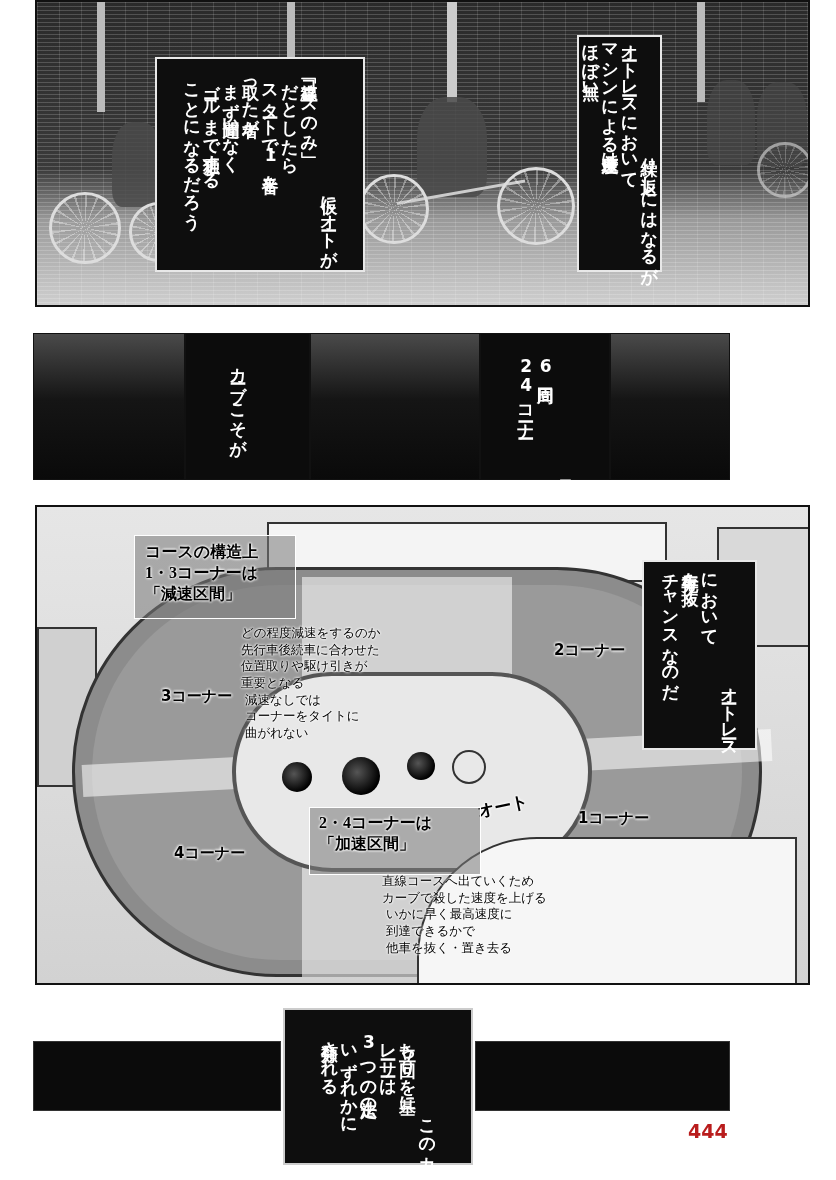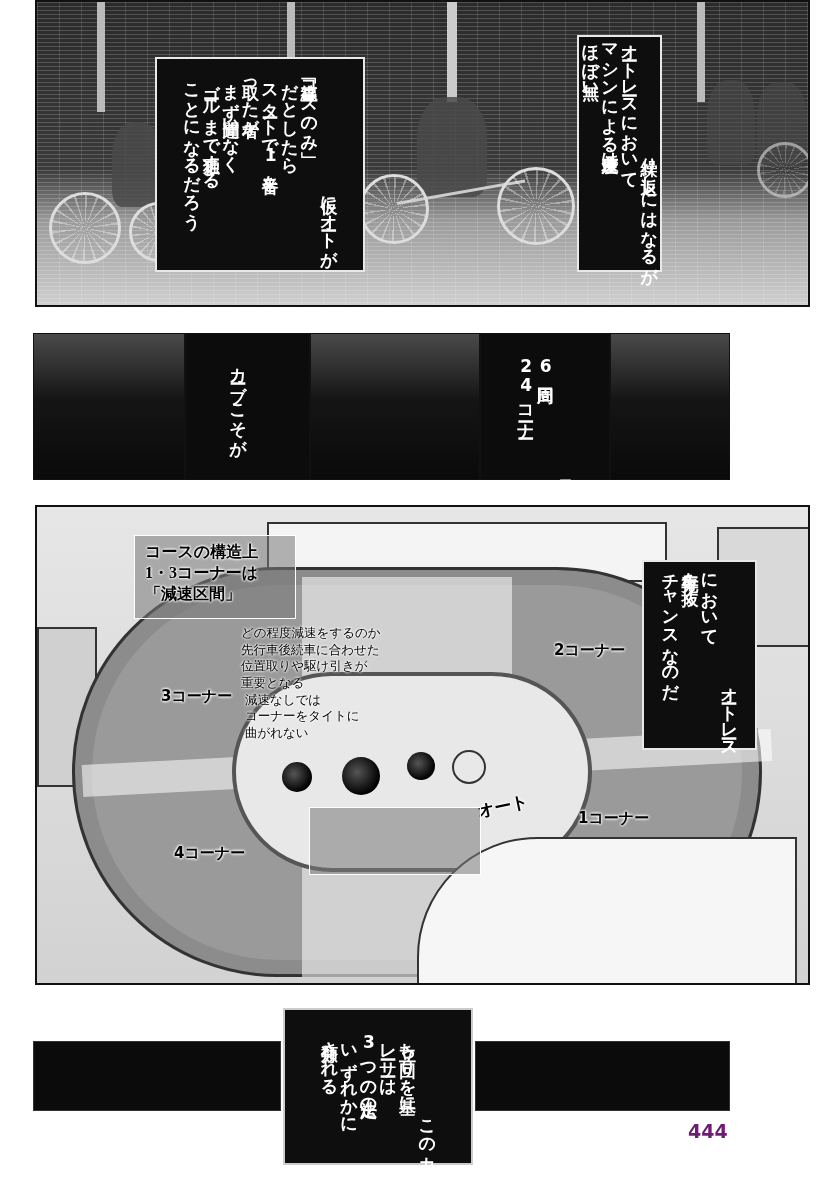--- a/index.html
+++ b/index.html
@@ -41,21 +41,21 @@
   .corner-label { position:absolute; font-weight:bold; font-size:15px; color:#000;
                   text-shadow:0 0 3px #fff,0 0 3px #fff,0 0 3px #fff; white-space:nowrap; }
   .note { position:absolute; font-size:12.5px; color:#000; line-height:1.33; white-space:pre;
           text-shadow:0 0 3px #fff,0 0 3px #fff,0 0 2px #fff; }
   .note.big { font-size:16px; line-height:1.3; font-weight:bold;font-family:Liberation Serif, serif; }
   .stand { position:absolute; background:#f2f2f2; border:2px solid #333; box-sizing:border-box; }
   .pit { position:absolute; border-radius:50%; background:radial-gradient(circle at 40% 40%,#555,#000 70%); }
 
   
   .bar { position:absolute; background:#0b0b0b; border:1px solid #333; box-sizing:border-box; }
-  #page-number { position:absolute; left:688px; top:1120px; font-weight:bold; font-size:19px; color:#701a75;
+  #page-number { position:absolute; left:688px; top:1120px; font-weight:bold; font-size:19px; color:#b91c1c;
                  font-family:"DejaVu Sans",sans-serif; }
 </style>
 </head>
 <body>
 
 <div class="panel" id="p1">
 
   <div style="position:absolute;left:60px;top:0;width:8px;height:110px;background:#bbb;"></div>
   <div style="position:absolute;left:250px;top:0;width:8px;height:110px;background:#bbb;"></div>
   <div style="position:absolute;left:410px;top:0;width:10px;height:100px;background:#ccc;"></div>
@@ -133,21 +133,28 @@
 
   <div class="note" style="left:204px;top:118px;"><span>どの程度減速をするのか</span>
 <span>先行車後続車に合わせた</span>
 <span>位置取りや駆け引きが</span>
 <span>重要となる</span>
  <span>減速なしでは</span>
  <span>コーナーをタイトに</span>
  <span>曲がれない</span></div>
 
   <div style="position:absolute;left:272px;top:300px;width:170px;height:66px;background:rgba(120,120,120,.55);border:1px solid #fff;"></div>
+  <div class="note big" style="left:282px;top:306px;"><span>2・4コーナーは</span>
+<span>「加速区間」</span></div>
 
+  <div class="note" style="left:345px;top:366px;"><span>直線コースへ出ていくため</span>
+<span>カーブで殺した速度を上げる</span>
+ <span>いかに早く最高速度に</span>
+ <span>到達できるかで</span>
+ <span>他車を抜く・置き去る</span></div>
 
   <div class="box" style="left:605px;top:53px;width:115px;height:190px;">
     <div class="vtext" style="font-size:17px;">
       <span>オートレース</span><br><span>において</span><br><span>先行車を抜く</span><br><span>チャンスなのだ</span>
     </div>
   </div>
 </div>
 
 <div class="bar" style="left:33px;top:1041px;width:248px;height:70px;"></div>
 <div class="bar" style="left:475px;top:1041px;width:255px;height:70px;"></div>

